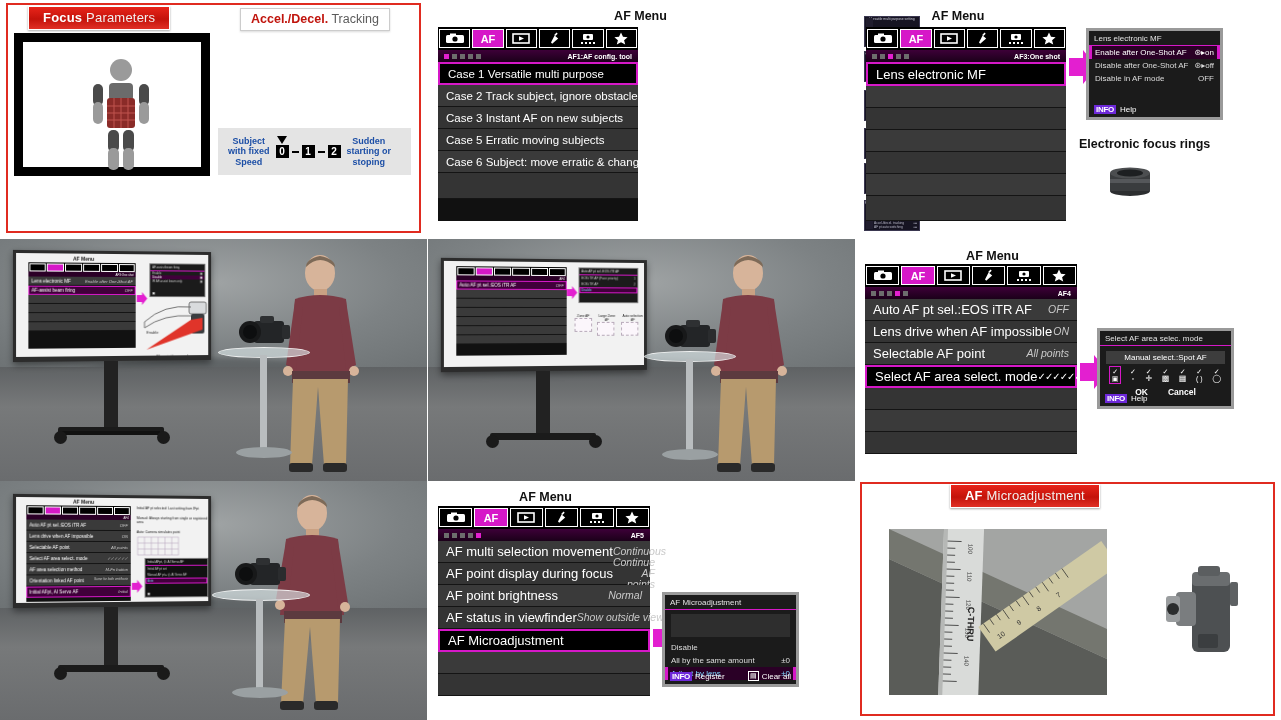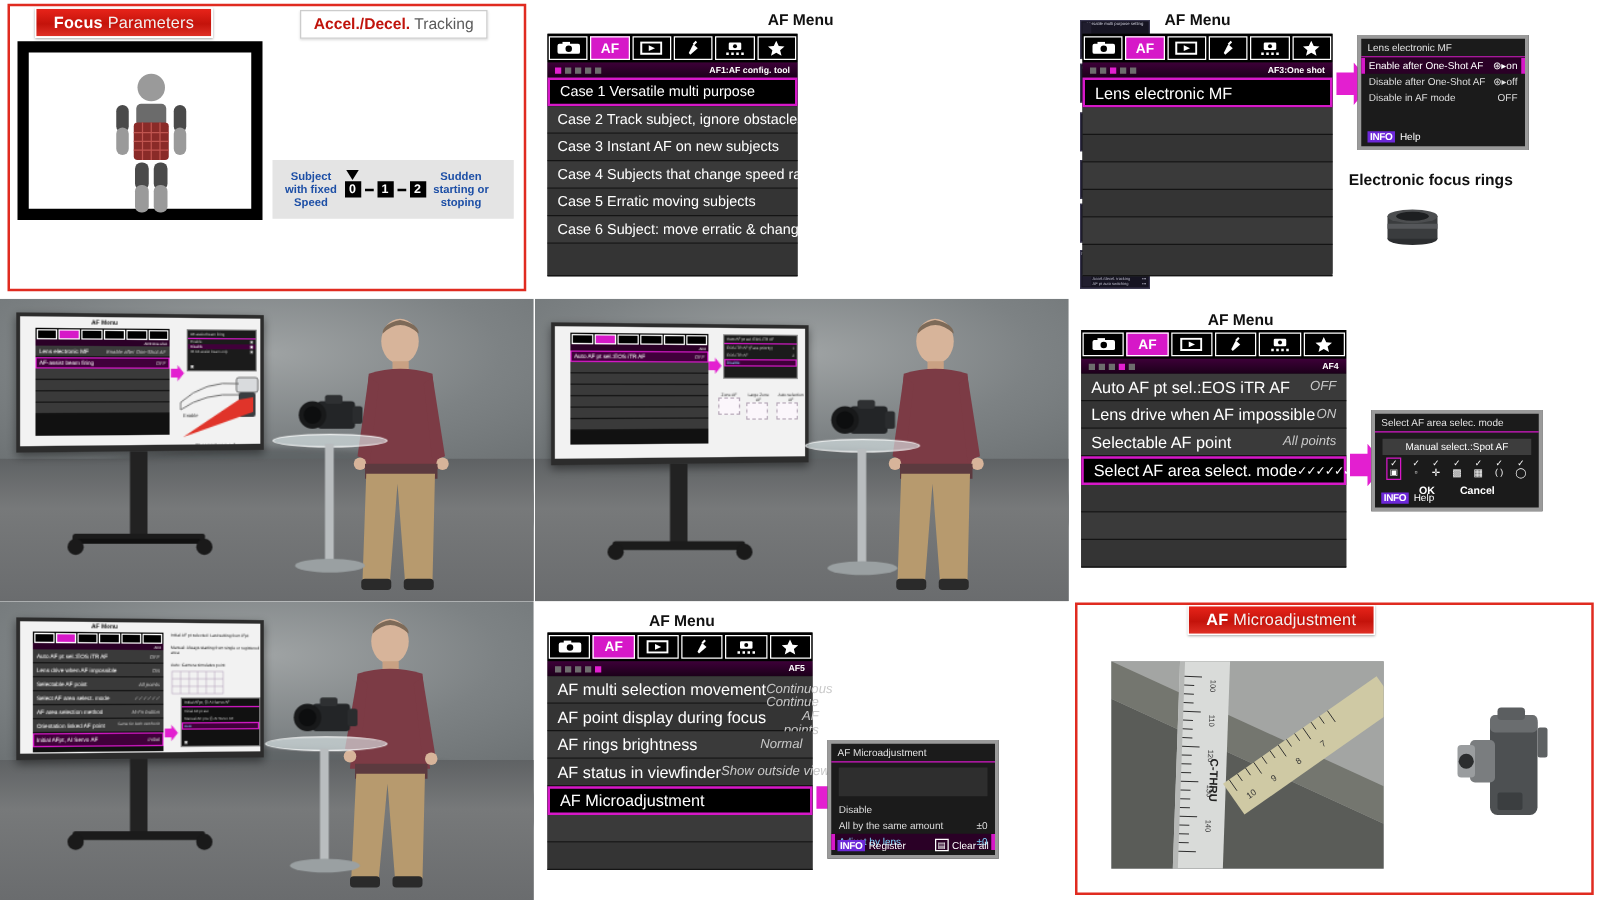--- a/index.html
+++ b/index.html
@@ -270,23 +270,20 @@
       <div class="rows">
         <div class="mrow sel" style="height:23px;">
           <span>Case 1 Versatile multi purpose</span>
           </div>
         <div class="mrow" style="height:22px;">
           <span>Case 2 Track subject, ignore obstacles</span>
           </div>
         <div class="mrow alt" style="height:22px;">
           <span>Case 3 Instant AF on new subjects</span>
           </div>
-        <div class="mrow" style="height:22px;">
-          <span>Case 4 Subjects that change speed rapidly</span>
-          </div>
         <div class="mrow alt" style="height:22px;">
           <span>Case 5 Erratic moving subjects</span>
           </div>
         <div class="mrow" style="height:22px;">
           <span>Case 6 Subject: move erratic &amp; change speed</span>
           </div>
         <div class="mrow alt" style="height:26px;">
           <span></span>
           </div>
       </div>
@@ -630,21 +627,21 @@
         <div class="mrow" style="height:22px;font-size:13px;">
           <span>AF multi selection movement</span>
           <span class="val">Continuous</span>
           </div>
         <div class="mrow alt" style="height:22px;font-size:13px;">
           <span>AF point display during focus</span>
           <span class="val" style="white-space:pre-line;">Continue
 AF points</span>
           </div>
         <div class="mrow" style="height:22px;font-size:13px;">
-          <span>AF rings brightness</span>
+          <span>AF point brightness</span>
           <span class="val">Normal</span>
           </div>
         <div class="mrow alt" style="height:22px;font-size:13px;">
           <span>AF status in viewfinder</span>
           <span class="val">Show outside view</span>
           </div>
         <div class="mrow sel" style="height:23px;font-size:13px;">
           <span>AF Microadjustment</span>
           </div>
         <div class="mrow" style="height:22px;"></div>

